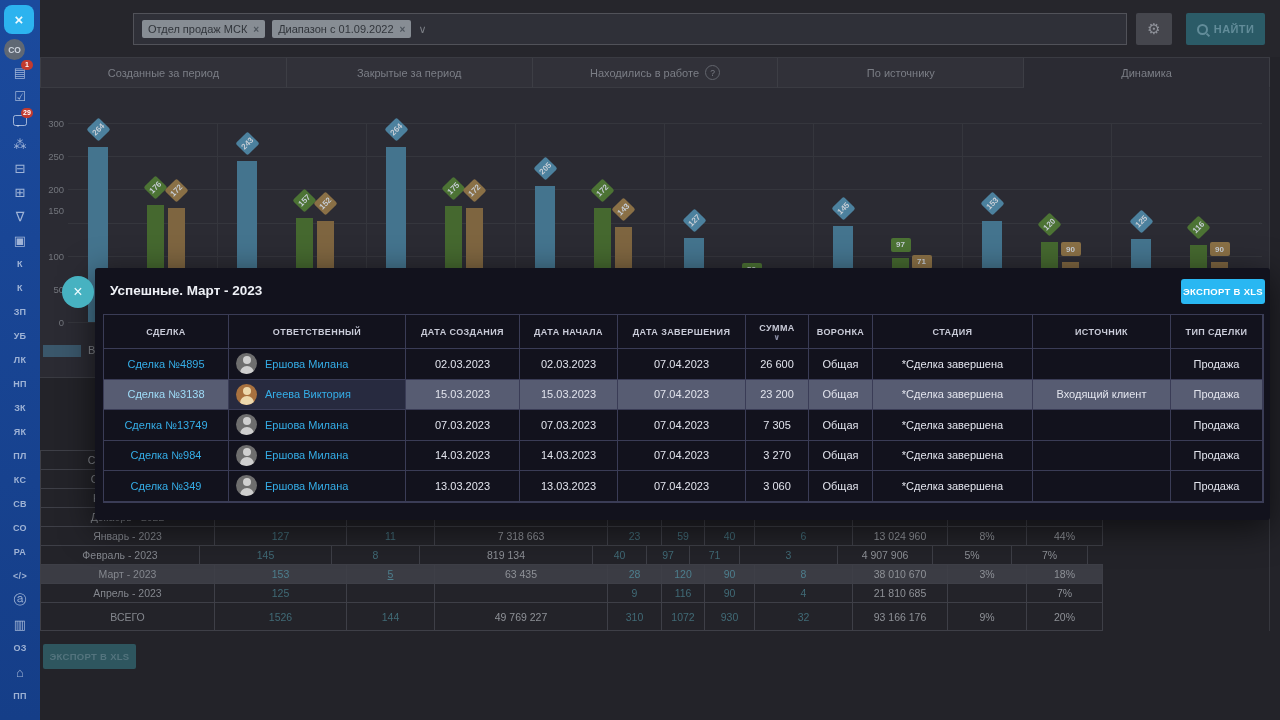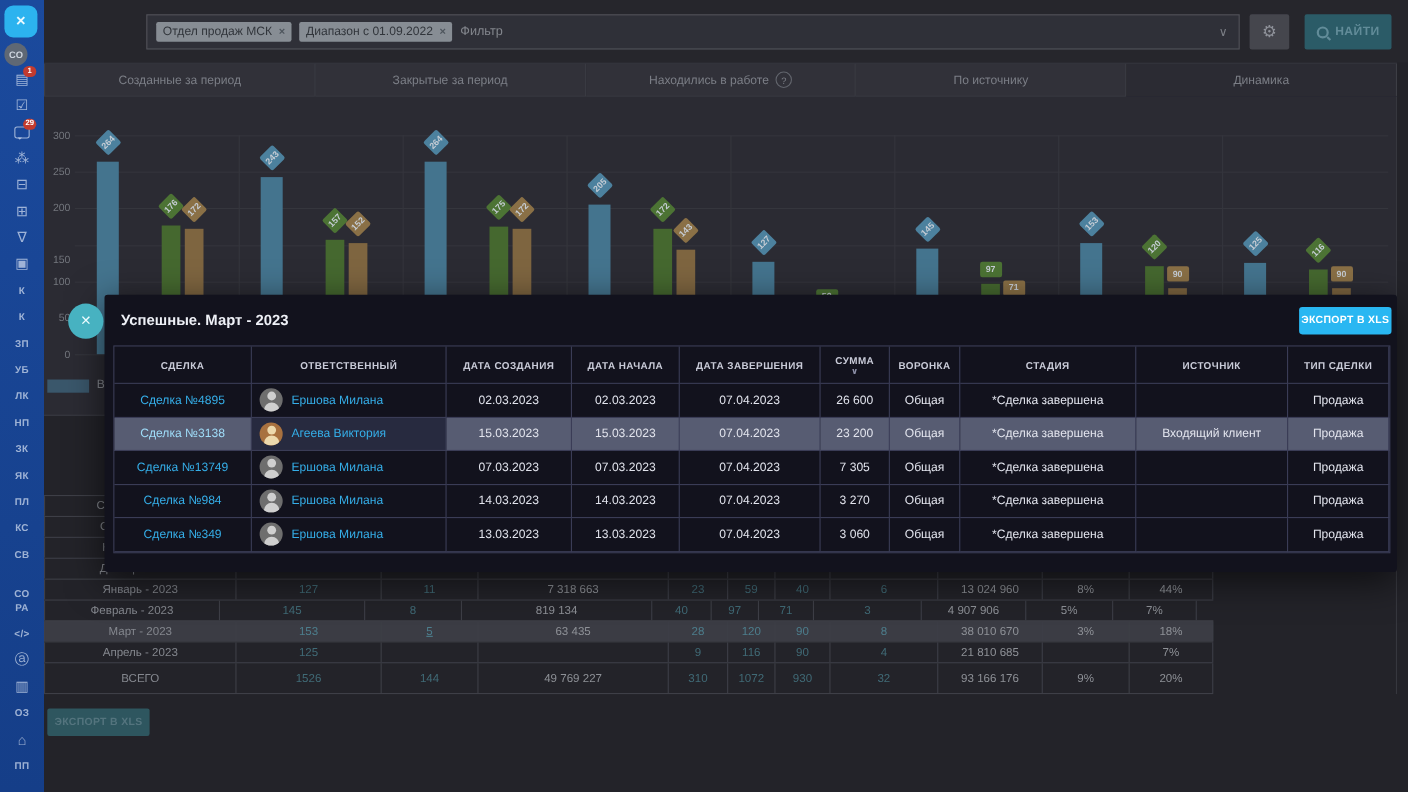--- a/index.html
+++ b/index.html
@@ -163,21 +163,21 @@
         </div>
         <div class="sb-item" style="top: 444px;">
           <div class="lbl">ПЛ</div>
         </div>
         <div class="sb-item" style="top: 468px;">
           <div class="lbl">КС</div>
         </div>
         <div class="sb-item" style="top: 492px;">
           <div class="lbl">СВ</div>
         </div>
-        <div class="sb-item" style="top: 528px;">
+        <div class="sb-item" style="top: 516px;">
           <div class="lbl">СО</div>
         </div>
         <div class="sb-item" style="top: 540px;">
           <div class="lbl">РА</div>
         </div>
         <div class="sb-item" style="top: 564px;">
           <div class="lbl">&lt;/&gt;</div>
         </div>
         <div class="sb-item" style="top: 588px;">
           <div>ⓐ</div>
@@ -199,21 +199,20 @@
 
   <div class="abs" id="filter-box">
     <span class="tag">
       <span>Отдел продаж МСК</span>
       <span class="x">×</span>
     </span>
     <span class="tag">
       <span>Диапазон с 01.09.2022</span>
       <span class="x">×</span>
     </span>
-    <span class="ph">Фильтр</span>
     <span class="chev">∨</span>
   </div>
   <div class="abs" id="gear-btn">
     <span>⚙</span>
   </div>
   <div class="abs" id="find-btn">
     <span class="mag"></span>
     <span>НАЙТИ</span>
   </div>
 
@@ -237,21 +236,21 @@
     </div>
 
   <div class="abs" id="chart">
       <div class="hgrid" style="top: 234px;"></div>
       <div class="ylab" style="top: 229px; left: 0px;">0</div>
       <div class="hgrid" style="top: 200.85px;"></div>
       <div class="ylab" style="top: 195.85px; left: 0px;">50</div>
       <div class="hgrid" style="top: 167.7px;"></div>
       <div class="ylab" style="top: 162.7px; left: 0px;">100</div>
       <div class="hgrid" style="top: 134.55px;"></div>
-      <div class="ylab" style="top: 143px; left: 0px;">150</div>
+      <div class="ylab" style="top: 117px; left: 0px;">150</div>
       <div class="hgrid" style="top: 101.4px;"></div>
       <div class="ylab" style="top: 96.4px; left: 0px;">200</div>
       <div class="hgrid" style="top: 68.25px;"></div>
       <div class="ylab" style="top: 63.25px; left: 0px;">250</div>
       <div class="hgrid" style="top: 35.1px;"></div>
       <div class="ylab" style="top: 30.1px; left: 0px;">300</div>
       <div class="vgrid" style="left: 177px;"></div>
       <div class="vgrid" style="left: 326px;"></div>
       <div class="vgrid" style="left: 475px;"></div>
       <div class="vgrid" style="left: 624px;"></div>

